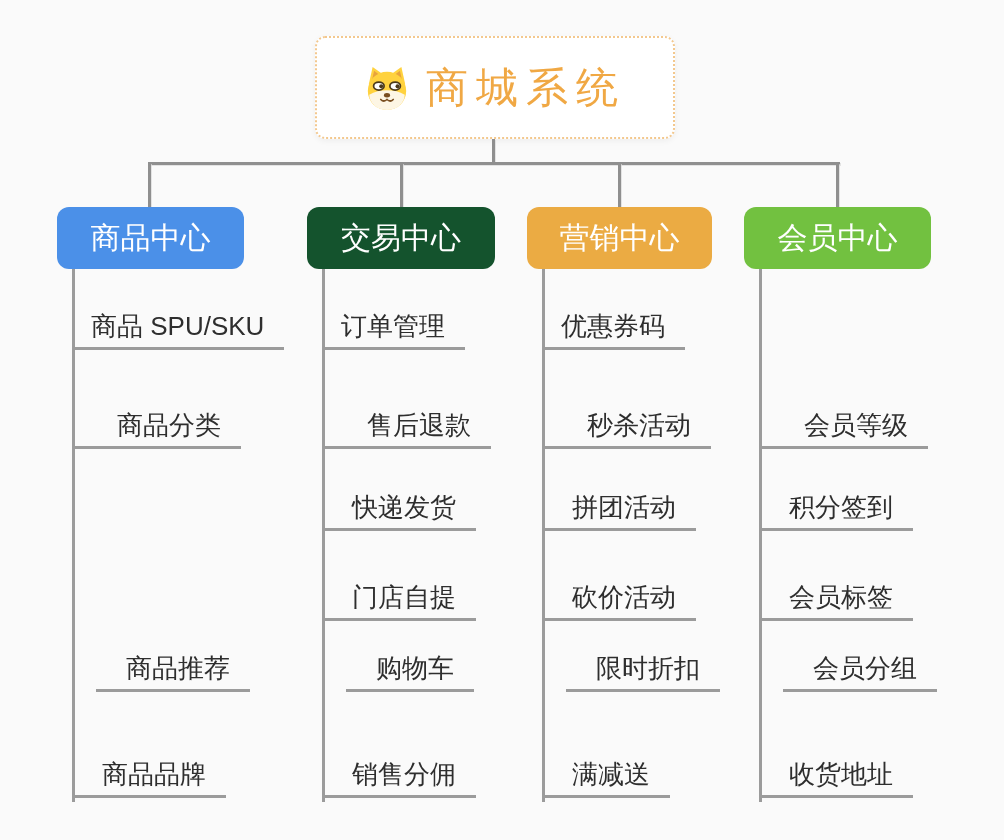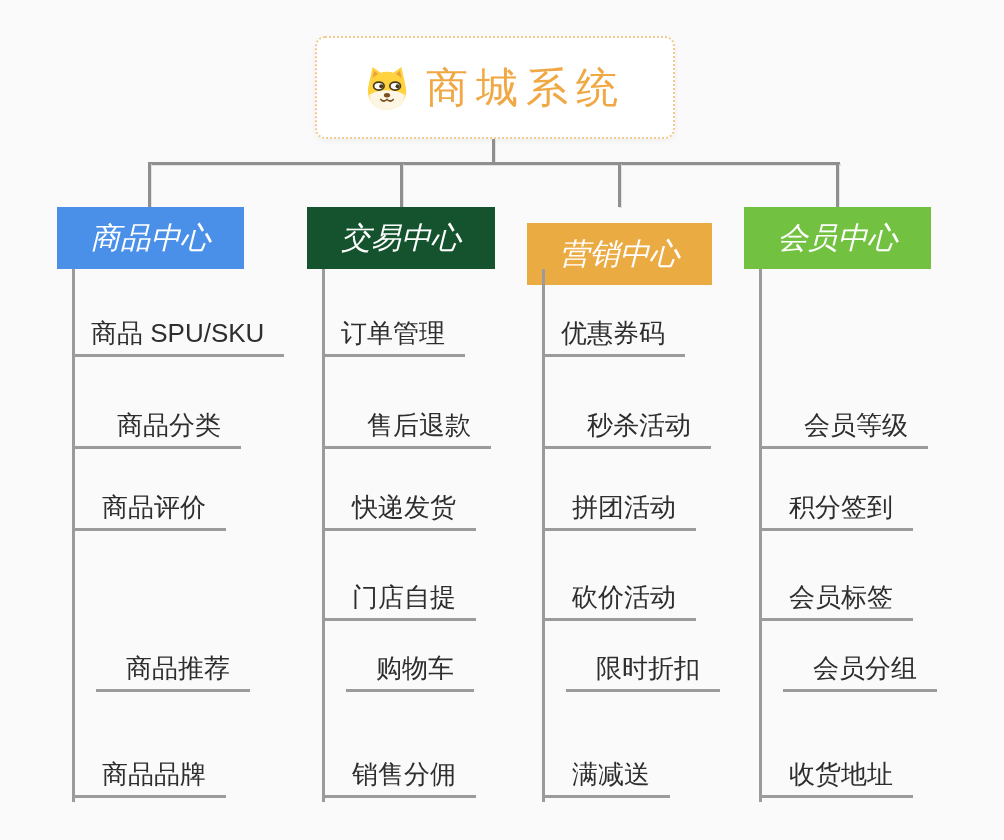--- a/index.html
+++ b/index.html
@@ -31,47 +31,47 @@
   .root-stem { left: 492px; top: 139px; width: 3px; height: 24px; }
   .h-bar     { left: 148px; top: 162px; width: 692px; height: 3px; }
   .drop      { top: 163px; width: 3px; height: 44px; }
   .drop.d0 { left: 148px; }
   .drop.d1 { left: 400px; }
   .drop.d2 { left: 618px; }
   .drop.d3 { left: 836px; }
 
   
   .branch-box {
-    position: absolute; top: 207px; height: 62px; border-radius: 0;
-    display: flex; align-items: center; justify-content: center; font-style: italic;
+    position: absolute; top: 207px; height: 62px; border-radius: 12px;
+    display: flex; align-items: center; justify-content: center;
   }
   .branch-box .branch-label { color: #ffffff; font-size: 30px; white-space: nowrap; line-height: 1; }
   .b0 { left: 57px;  width: 187px; }
   .b1 { left: 307px; width: 188px; }
-  .b2 { left: 527px; width: 185px; margin-top: 16px; }
+  .b2 { left: 527px; width: 185px; }
   .b3 { left: 744px; width: 187px; }
 
   
   .column { position: absolute; top: 269px; width: 235px; height: 535px; }
   .c0 { left: 72px; }
   .c1 { left: 322px; }
   .c2 { left: 542px; }
   .c3 { left: 759px; }
   .trunk {
     position: absolute; left: 0; top: 0; width: 3px; height: 533px;
     background: #9b9b9b;
   }
   .leaf {
     position: absolute; left: 0; height: 44px;
     padding: 0 20px 8px 30px;
     border-bottom: 3px solid #9b9b9b;
     display: flex; align-items: flex-end;
     font-size: 26px; color: #2e2e2e; white-space: nowrap; line-height: 1;
   }
-  .leaf.r0 { top: 44px; padding-left: 19px; }
+  .leaf.r0 { top: 37px; padding-left: 19px; }
   .leaf.r1 { top: 136px; padding-left: 45px; }
   .leaf.r2 { top: 218px; }
   .leaf.r3 { top: 308px; }
   .leaf.r4 { top: 379px; margin-left: 24px; }
   .leaf.r5 { top: 485px; }
 </style>
 </head>
 <body>
 
 <div class="canvas">
@@ -104,21 +104,20 @@
   <div class="conn drop d3"></div>
 
   <div id="branches">
       <div class="branch-box b0" style="background: rgb(75, 144, 232);">
         <span class="branch-label">商品中心</span>
       </div>
       <div class="column c0">
         <div class="trunk"></div>
         <div class="leaf r0">商品 SPU/SKU</div>
         <div class="leaf r1">商品分类</div>
-        <div class="leaf r2">商品评价</div>
         <div class="leaf r4">商品推荐</div>
         <div class="leaf r5">商品品牌</div>
       </div>
       <div class="branch-box b1" style="background: #14532d;">
         <span class="branch-label">交易中心</span>
       </div>
       <div class="column c1">
         <div class="trunk"></div>
         <div class="leaf r0">订单管理</div>
         <div class="leaf r1">售后退款</div>

